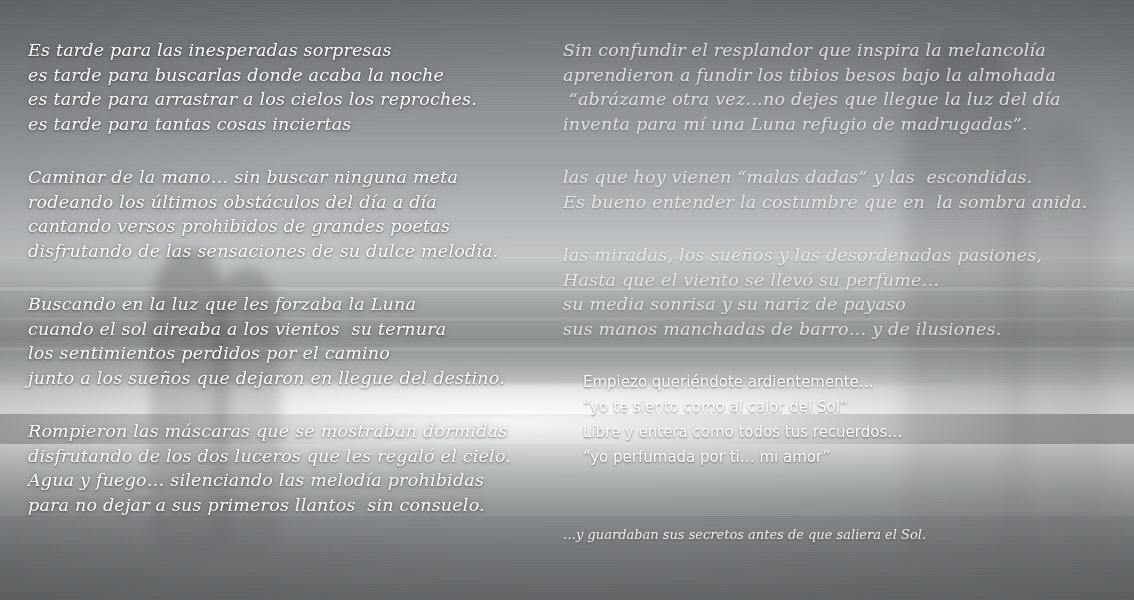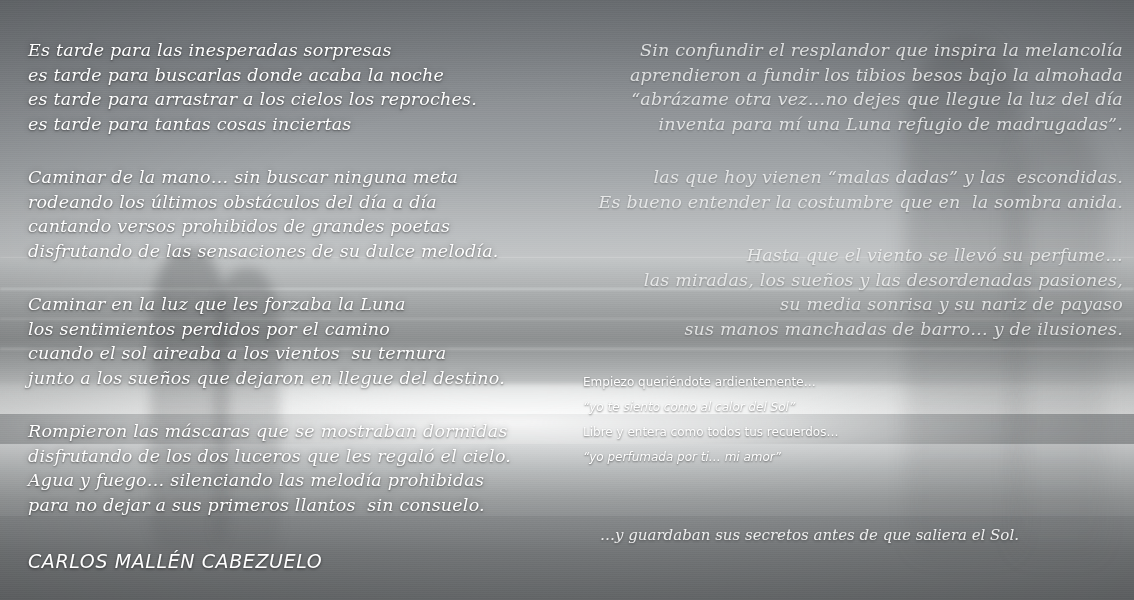--- a/index.html
+++ b/index.html
@@ -160,47 +160,44 @@
     line-height: 24.5px;
     color: #ffffff;
     white-space: pre;
     text-shadow: 0 1px 2px rgba(0,0,0,0.45), 0 0 6px rgba(0,0,0,0.25);
     letter-spacing: 0.2px;
   }
   .stanza.dim .line {
     color: #f2f3f3;
     opacity: 0.82;
     text-shadow: 0 1px 2px rgba(0,0,0,0.35);
-    text-align: right;
   }
   .stanza.plain .line {
     font-family: "DejaVu Sans", sans-serif;
     font-style: normal;
-    font-size: 12px;
+    font-size: 15px;
     line-height: 25px;
     letter-spacing: 0;
     text-shadow: 0 1px 2px rgba(0,0,0,0.5);
     padding-left: 20px;
   }
   .stanza.plain .line.it {
-    font-style: italic;
   }
   .closing-line {
     position: absolute;
     left: 563px;
     top: 523px;
     font-family: "DejaVu Serif", serif;
     font-style: italic;
-    font-size: 15px;
+    font-size: 13px;
     line-height: 24px;
     color: #ffffff;
     opacity: 0.88;
     white-space: pre;
     text-shadow: 0 1px 3px rgba(0,0,0,0.45);
-    margin-left: 37px;
   }
   .signature {
     position: absolute;
     left: 28px;
     top: 550px;
     font-family: "DejaVu Sans", sans-serif;
     font-style: italic;
     font-size: 19px;
     letter-spacing: 0.6px;
     color: #ffffff;
@@ -239,23 +236,23 @@
         <div class="line">es tarde para arrastrar a los cielos los reproches.</div>
         <div class="line">es tarde para tantas cosas inciertas</div>
       </div>
       <div class="stanza">
         <div class="line">Caminar de la mano… sin buscar ninguna meta</div>
         <div class="line">rodeando los últimos obstáculos del día a día</div>
         <div class="line">cantando versos prohibidos de grandes poetas</div>
         <div class="line">disfrutando de las sensaciones de su dulce melodía.</div>
       </div>
       <div class="stanza">
-        <div class="line">Caminar en la luz que les forzaba la Luna</div>
+        <div class="line">Buscando en la luz que les forzaba la Luna</div>
+        <div class="line">cuando el sol aireaba a los vientos  su ternura</div>
         <div class="line">los sentimientos perdidos por el camino</div>
-        <div class="line">cuando el sol aireaba a los vientos  su ternura</div>
         <div class="line">junto a los sueños que dejaron en llegue del destino.</div>
       </div>
       <div class="stanza">
         <div class="line">Rompieron las máscaras que se mostraban dormidas</div>
         <div class="line">disfrutando de los dos luceros que les regaló el cielo.</div>
         <div class="line">Agua y fuego… silenciando las melodía prohibidas</div>
         <div class="line">para no dejar a sus primeros llantos  sin consuelo.</div>
       </div>
     </div>
 
@@ -264,29 +261,28 @@
         <div class="line">Sin confundir el resplandor que inspira la melancolía</div>
         <div class="line">aprendieron a fundir los tibios besos bajo la almohada</div>
         <div class="line"> “abrázame otra vez…no dejes que llegue la luz del día</div>
         <div class="line">inventa para mí una Luna refugio de madrugadas”.</div>
       </div>
       <div class="stanza dim">
         <div class="line">las que hoy vienen “malas dadas” y las  escondidas.</div>
         <div class="line">Es bueno entender la costumbre que en  la sombra anida.</div>
       </div>
       <div class="stanza dim">
+        <div class="line">las miradas, los sueños y las desordenadas pasiones,</div>
         <div class="line">Hasta que el viento se llevó su perfume…</div>
-        <div class="line">las miradas, los sueños y las desordenadas pasiones,</div>
         <div class="line">su media sonrisa y su nariz de payaso</div>
         <div class="line">sus manos manchadas de barro… y de ilusiones.</div>
       </div>
       <div class="stanza plain">
         <div class="line">Empiezo queriéndote ardientemente…</div>
         <div class="line it">“yo te siento como al calor del Sol”</div>
         <div class="line">Libre y entera como todos tus recuerdos…</div>
         <div class="line it">“yo perfumada por ti… mi amor”</div>
       </div>
     </div>
 
     <div class="closing-line">…y guardaban sus secretos antes de que saliera el Sol.</div>
-    <div class="signature">CARLOS MALLÉN CABEZUELO</div>
   </div>
 </div>
 
 </body></html>

